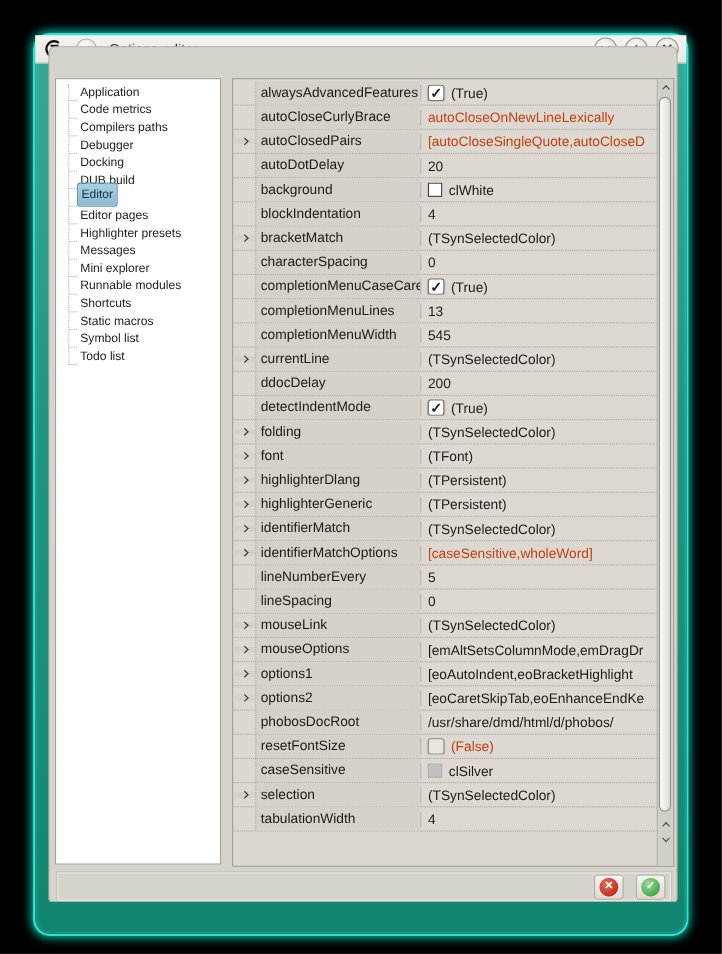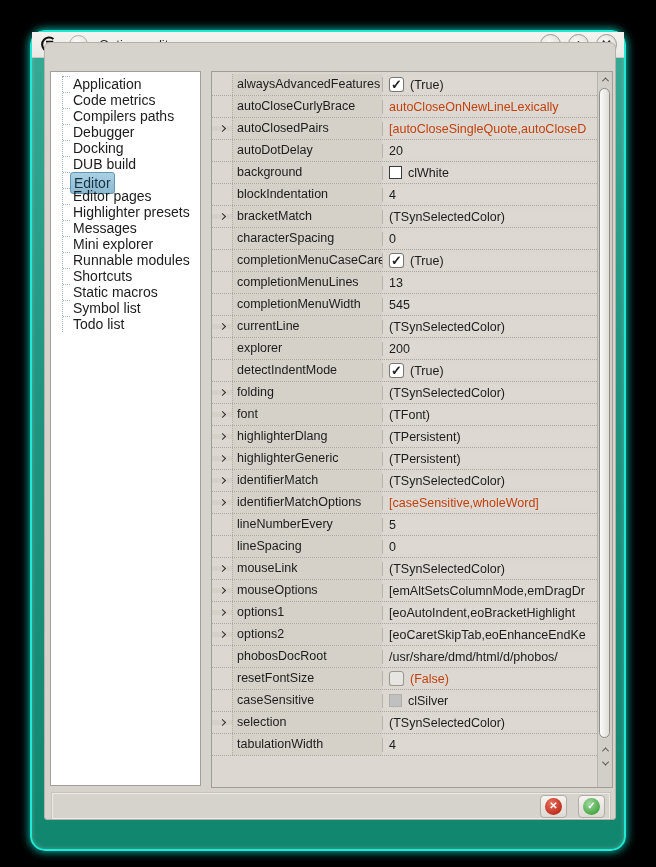--- a/index.html
+++ b/index.html
@@ -33,22 +33,22 @@
                 position:relative; }
   .chev { width:7px; height:7px; border-right:2px solid #3a3a3a; border-bottom:2px solid #3a3a3a; }
   .chev.down { transform:rotate(45deg) translate(-1px,-1px); }
   .chev.up   { transform:rotate(225deg) translate(-1px,-1px); }
   .xglyph { font-size:13px; font-weight:bold; color:#3a3a3a; line-height:1; }
 
   
   .sidebar { position:absolute; left:5px; top:28px; width:151px; height:715px;
              background:#fff; border:1px solid #a3a099; overflow:hidden; }
   .tree { list-style:none; margin:4px 0 0 11px; border-left:1px dotted #9fb6c4; }
-  .tree li { height:16px; line-height:16px; font-size:14px; color:#1b1b1b;
-             white-space:nowrap; display:flex; align-items:flex-start; }
+  .tree li { height:16px; line-height:16px; font-size:11px; color:#1b1b1b;
+             white-space:nowrap; display:flex; align-items:flex-end; }
   .tree li::before { content:""; width:7px; border-top:1px dotted #9fb6c4; margin-right:3px; flex:none; }
   .tree li.selected span { background:linear-gradient(180deg,#abd0e4,#8cb9d2);
              border:1px solid #6496b2; border-radius:3px; padding:2px 3px; margin-left:-3px;
              color:#15323f; }
 
   
   .grid { position:absolute; left:166px; top:28px; width:402px; height:717px;
           background:#dcd8d1; border:1px solid #a09d96; overflow:hidden; }
   .rows { position:absolute; left:0; top:2px; right:15px; }
   .prow { display:flex; height:22px; border-bottom:1px dotted #a9a69f;align-items:center; }
@@ -264,21 +264,21 @@
             <div class="arrowcell">
               <span class="exparrow"></span>
             </div>
             <div class="namecell">currentLine</div>
             <div class="valcell">
               <span>(TSynSelectedColor)</span>
             </div>
           </div>
           <div class="prow">
             <div class="arrowcell"></div>
-            <div class="namecell">explorer</div>
+            <div class="namecell">ddocDelay</div>
             <div class="valcell">
               <span>200</span>
             </div>
           </div>
           <div class="prow">
             <div class="arrowcell"></div>
             <div class="namecell">detectIndentMode</div>
             <div class="valcell">
               <span class="checkbox">✓</span>
               <span>(True)</span>

